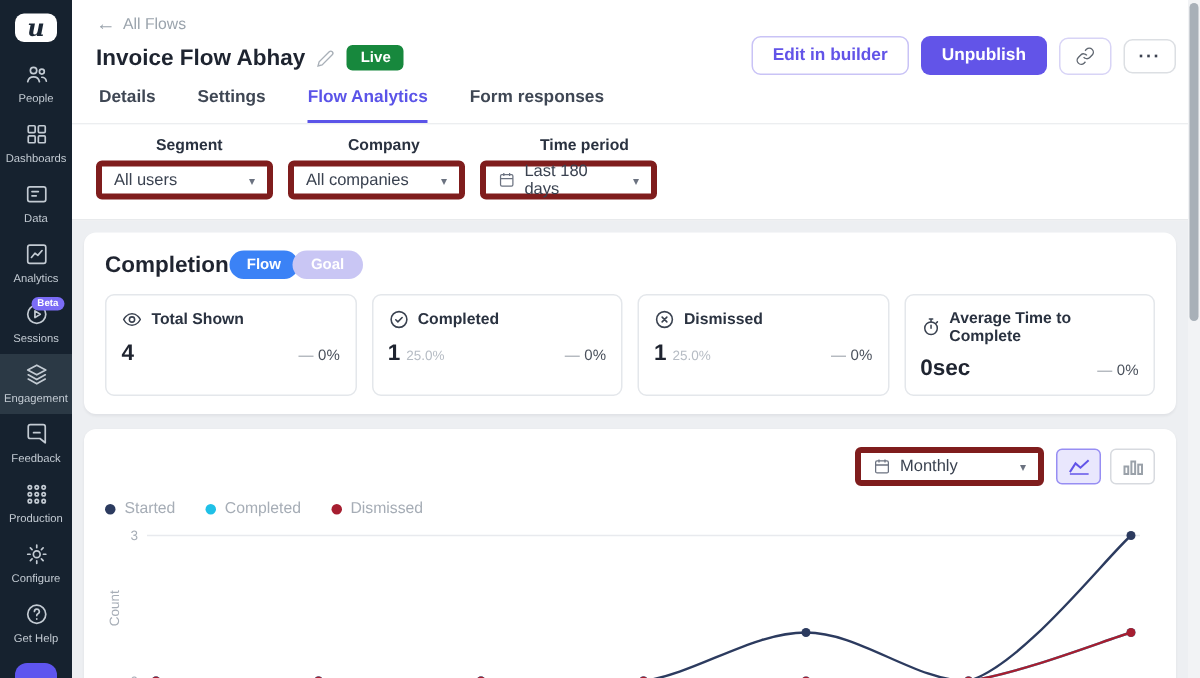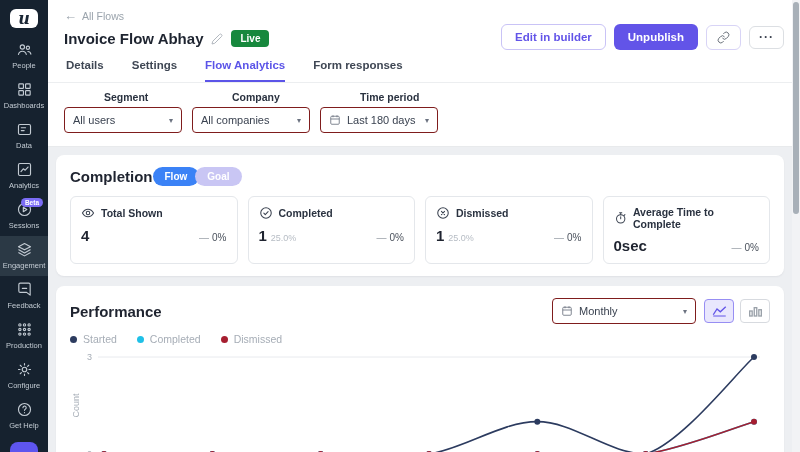--- a/index.html
+++ b/index.html
@@ -39,21 +39,21 @@
   .btn-icon { padding:5px 10px; border:1px solid #D8D4F6; display:flex; align-items:center; }
   .btn-icon svg { width:13px; height:13px; stroke:#5F6670; fill:none; stroke-width:1.7; }
   .btn-more { padding:5px 9px; border:1px solid #DCDFE3; color:#3C4250; font-size:12px; line-height:11px; letter-spacing:1px; }
   .tabs { display:flex; gap:28px; margin-top:12px; padding:0 2px; }
   .tab { font-size:11.5px; font-weight:bold; color:#3F4754; padding-bottom:9px; cursor:pointer; border-bottom:2px solid transparent; }
   .tab.active { color:#5B54E8; border-bottom-color:#5B54E8; }
 
   .filters { background:#fff; padding:8px 16px 13px; display:flex; gap:10px; border-bottom:1px solid #E8EAEC; }
   .filter { display:flex; flex-direction:column; gap:4px; }
   .filter-label { font-size:10.5px; font-weight:bold; color:#2A3240;margin-left:40px; }
-  .select { width:118px; height:26px; border:1px solid #7f1d1d; border-radius:4px; background:#fff;
+  .select { width:118px; height:26px; border:4px solid #7f1d1d; border-radius:4px; background:#fff;
     display:flex; align-items:center; gap:6px; padding:0 8px; font-size:11px; color:#3A4250; cursor:pointer; }
   .select .caret { margin-left:auto; color:#6B7280; font-size:8px; }
   .select svg { width:12px; height:12px; stroke:#6B7280; fill:none; stroke-width:1.7; }
 
   .content { flex:1; padding:8px 16px 0 8px; overflow:hidden; }
   .card { background:#fff; border-radius:8px; box-shadow:0 1px 2px rgba(16,24,40,.06); padding:12px 14px; }
   .card + .card { margin-top:10px; }
   .card-title-row { display:flex; align-items:center; }
   .card-title { font-size:15px; font-weight:bold; color:#1F2430; }
   .pill { font-size:10px; font-weight:bold; color:#fff; padding:4px 12px; border-radius:11px; cursor:pointer; }
@@ -309,23 +309,22 @@
             <span class="stat-value">0sec</span>
             <span class="stat-sub"></span>
             <span class="stat-delta"><span class="dash">—</span><span>0%</span></span>
           </div>
         </div>
       </div>
     </div>
 
     <div class="card">
       <div class="perf-head">
-        <span class="card-title">Performance</span>
         <div class="perf-controls">
-          <div class="select" style="width:144px;">
+          <div class="select" style="width:126px;">
             <svg viewBox="0 0 24 24">
                 <rect x="3.5" y="4.5" width="17" height="16" rx="2"></rect>
                 <path d="M8 2.5v4M16 2.5v4M3.5 10h17"></path>
               </svg>
             <span>Monthly</span>
             <span class="caret">▾</span>
           </div>
           <div class="toggle-group">
             <div class="tgl active">
               <svg viewBox="0 0 18 14" stroke="#6254E8">

